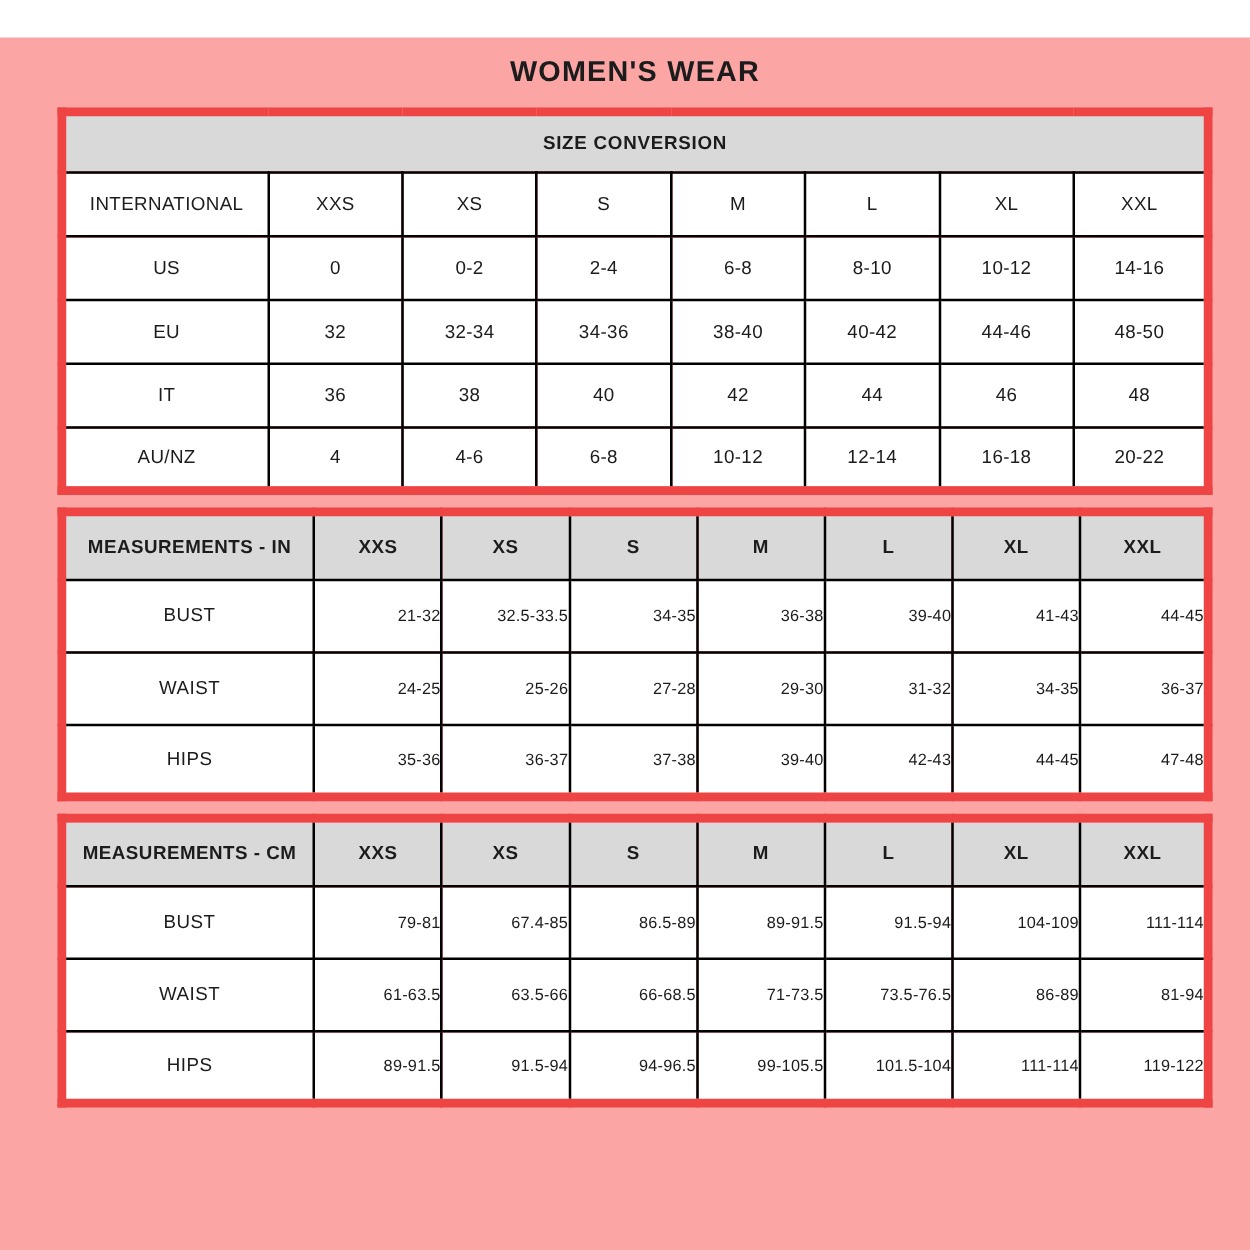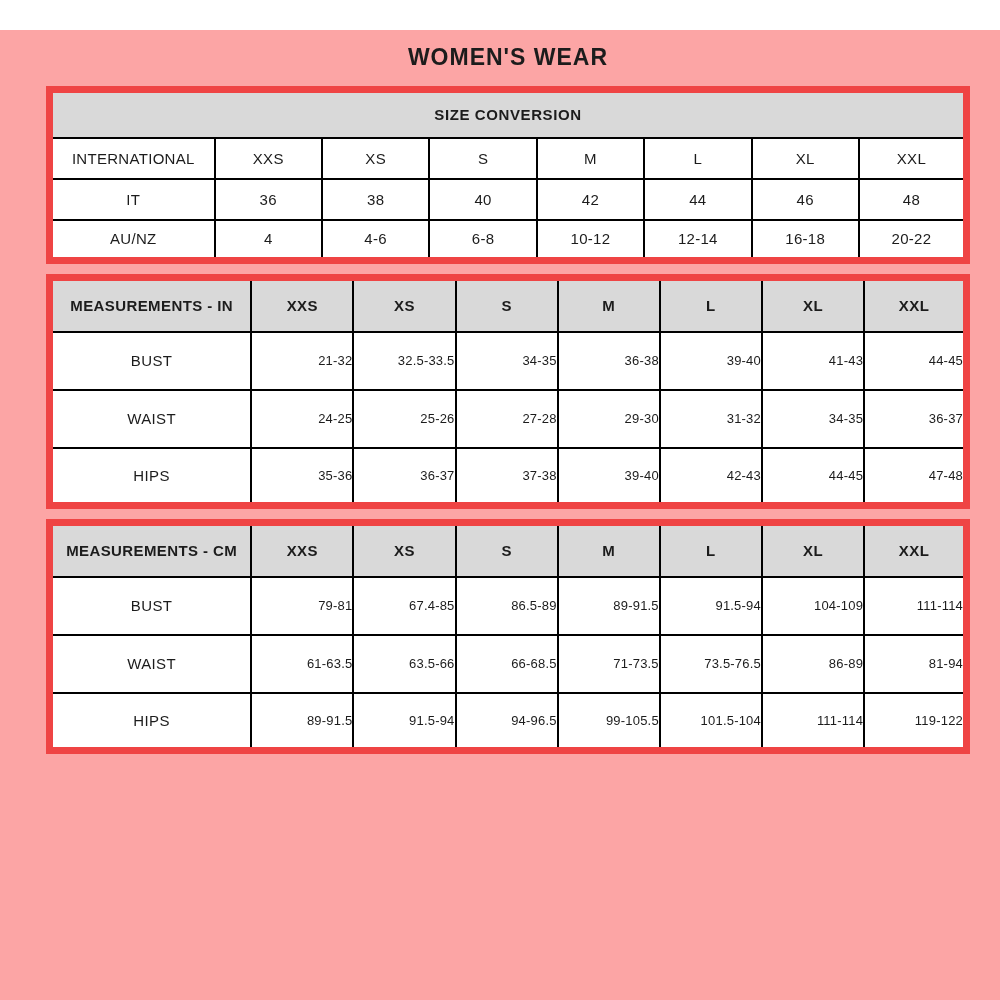--- a/index.html
+++ b/index.html
@@ -40,21 +40,21 @@
   }
   
   .tbl-conv .banner-row th {
     background: #d9d9d9;
     height: 48px;
     font-size: 15px;
     font-weight: 700;
     letter-spacing: 0.6px;
   }
   .tbl-conv tbody th, .tbl-conv tbody td {
-    height: 41px;
+    height: 51px;
     font-size: 15px;
     background: #ffffff;
     letter-spacing: 0.3px;
   }
   
   .tbl-meas tbody tr:first-child th,
   .tbl-meas tbody tr:first-child td {
     background: #d9d9d9;
     font-weight: 700;
     font-size: 15px;
@@ -103,20 +103,40 @@
           <th>INTERNATIONAL</th>
           <td>XXS</td>
           <td>XS</td>
           <td>S</td>
           <td>M</td>
           <td>L</td>
           <td>XL</td>
           <td>XXL</td>
         </tr>
         <tr>
+          <th>US</th>
+          <td>0</td>
+          <td>0-2</td>
+          <td>2-4</td>
+          <td>6-8</td>
+          <td>8-10</td>
+          <td>10-12</td>
+          <td>14-16</td>
+        </tr>
+        <tr>
+          <th>EU</th>
+          <td>32</td>
+          <td>32-34</td>
+          <td>34-36</td>
+          <td>38-40</td>
+          <td>40-42</td>
+          <td>44-46</td>
+          <td>48-50</td>
+        </tr>
+        <tr>
           <th>IT</th>
           <td>36</td>
           <td>38</td>
           <td>40</td>
           <td>42</td>
           <td>44</td>
           <td>46</td>
           <td>48</td>
         </tr>
         <tr>

